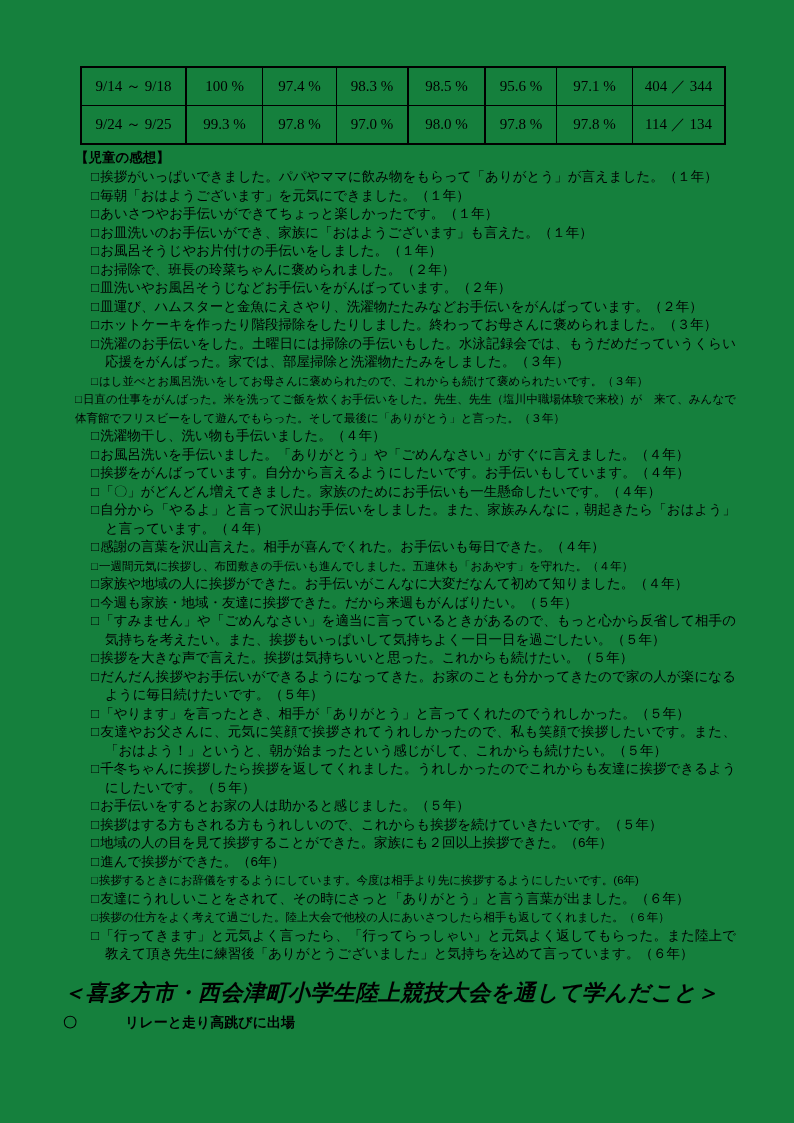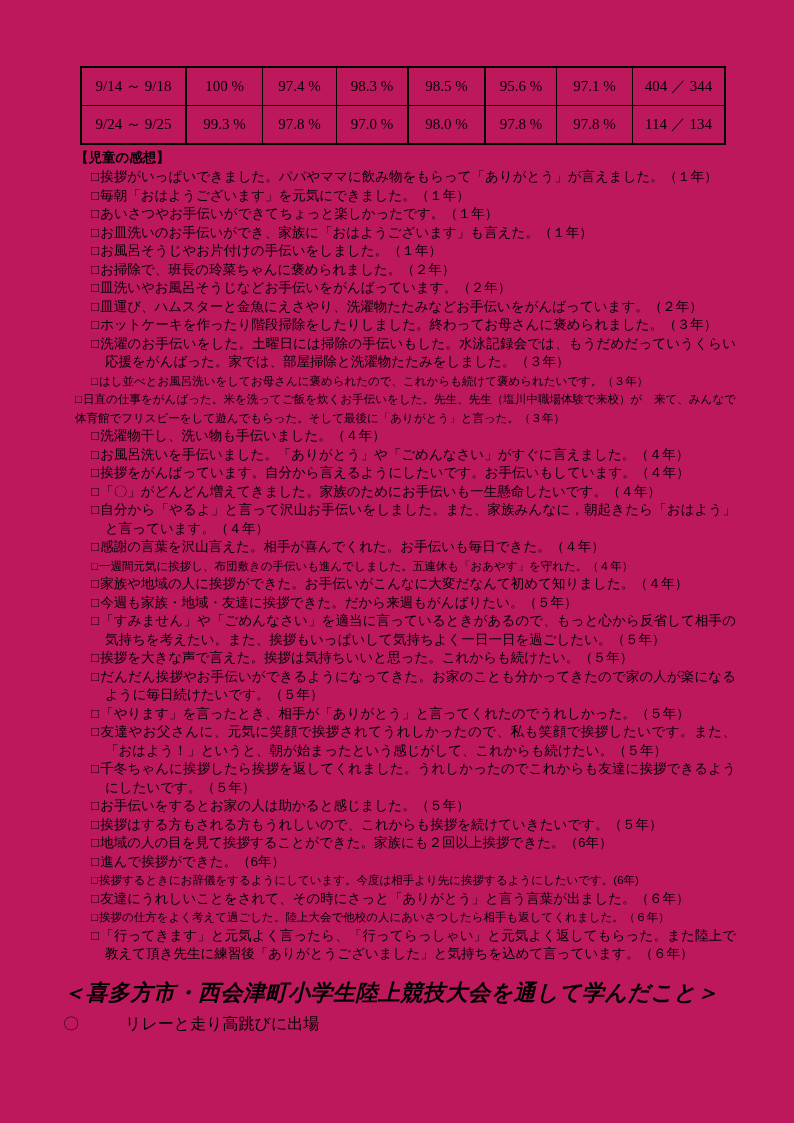--- a/index.html
+++ b/index.html
@@ -1,21 +1,21 @@
 <!DOCTYPE html>
 <html lang="ja"><head>
 <meta charset="utf-8">
 <style>
   html, body { margin: 0; padding: 0; background: #ffffff; }
   body {
     width: 794px; height: 1123px; position: relative;
     color: #000;
     font-family: "Liberation Sans", "DejaVu Sans", sans-serif;
   }
-  .page { position: absolute; inset: 0; background: #be185d; overflow: hidden; }
+  .page { position: absolute; inset: 0; background: #15803d; overflow: hidden; }
 
   
   .att-table {
     position: absolute; left: 80px; top: 66px;
     border-collapse: collapse; border: 2px solid #000;
     font-family: "Liberation Serif", "DejaVu Serif", serif;
     font-size: 15px;
   }
   .att-table td {
     border: 1px solid #000; height: 37px;
@@ -44,21 +44,21 @@
   }
   .comment.small { font-size: 11.5px; }
   .comment.flush { padding-left: 0; text-indent: 0; }
   .comment .marker { margin-right: 1px; }
 
   
   .event-heading {
     font-size: 22px; font-weight: bold; letter-spacing: 0.5px;
     margin: 14px 0 6px -12px; white-space: nowrap; font-style: italic;
   }
-  .bullet-line { font-size: 16px; font-weight: normal; margin-left: -12px; }
+  .bullet-line { font-size: 14px; font-weight: bold; margin-left: -12px; }
   .bullet-marker { display: inline-block; width: 62px; }
 </style>
 </head>
 <body>
 
 <div class="page">
 
   <table class="att-table">
     <tbody>
         <tr>

